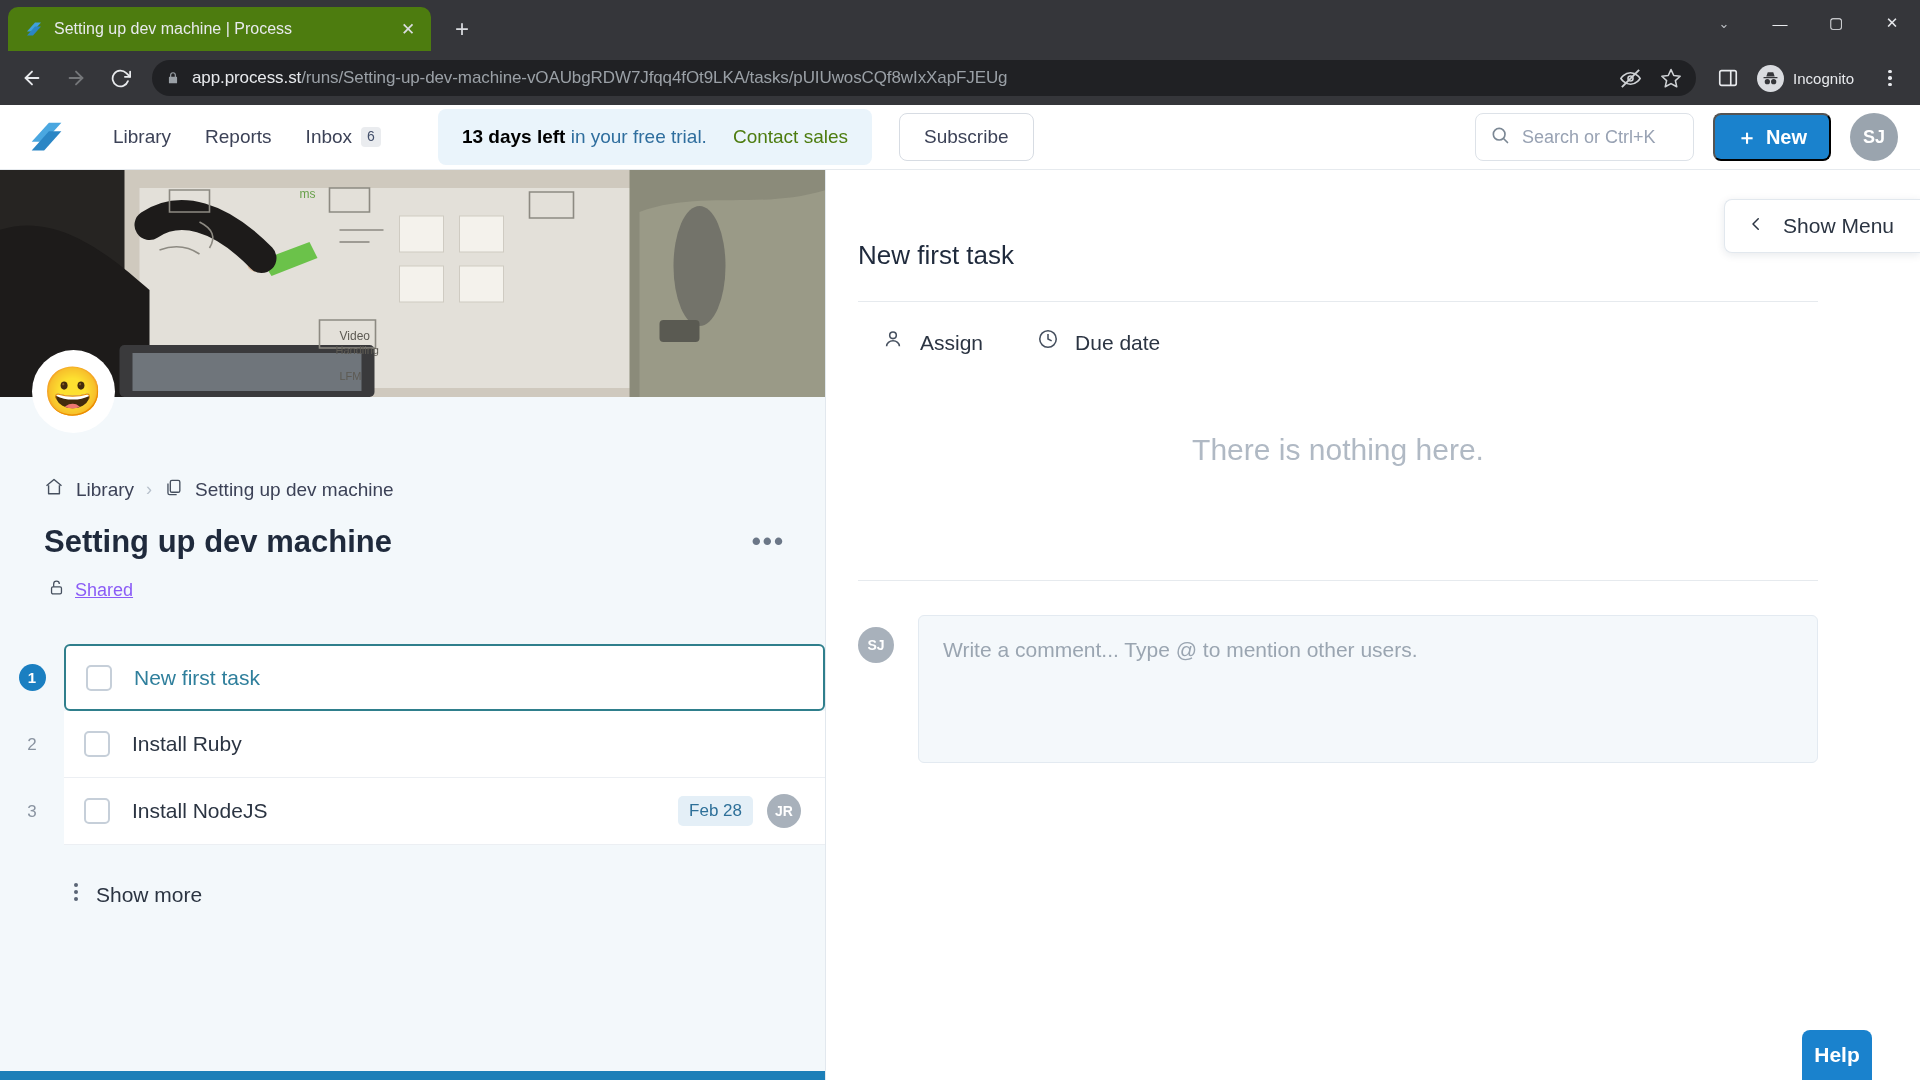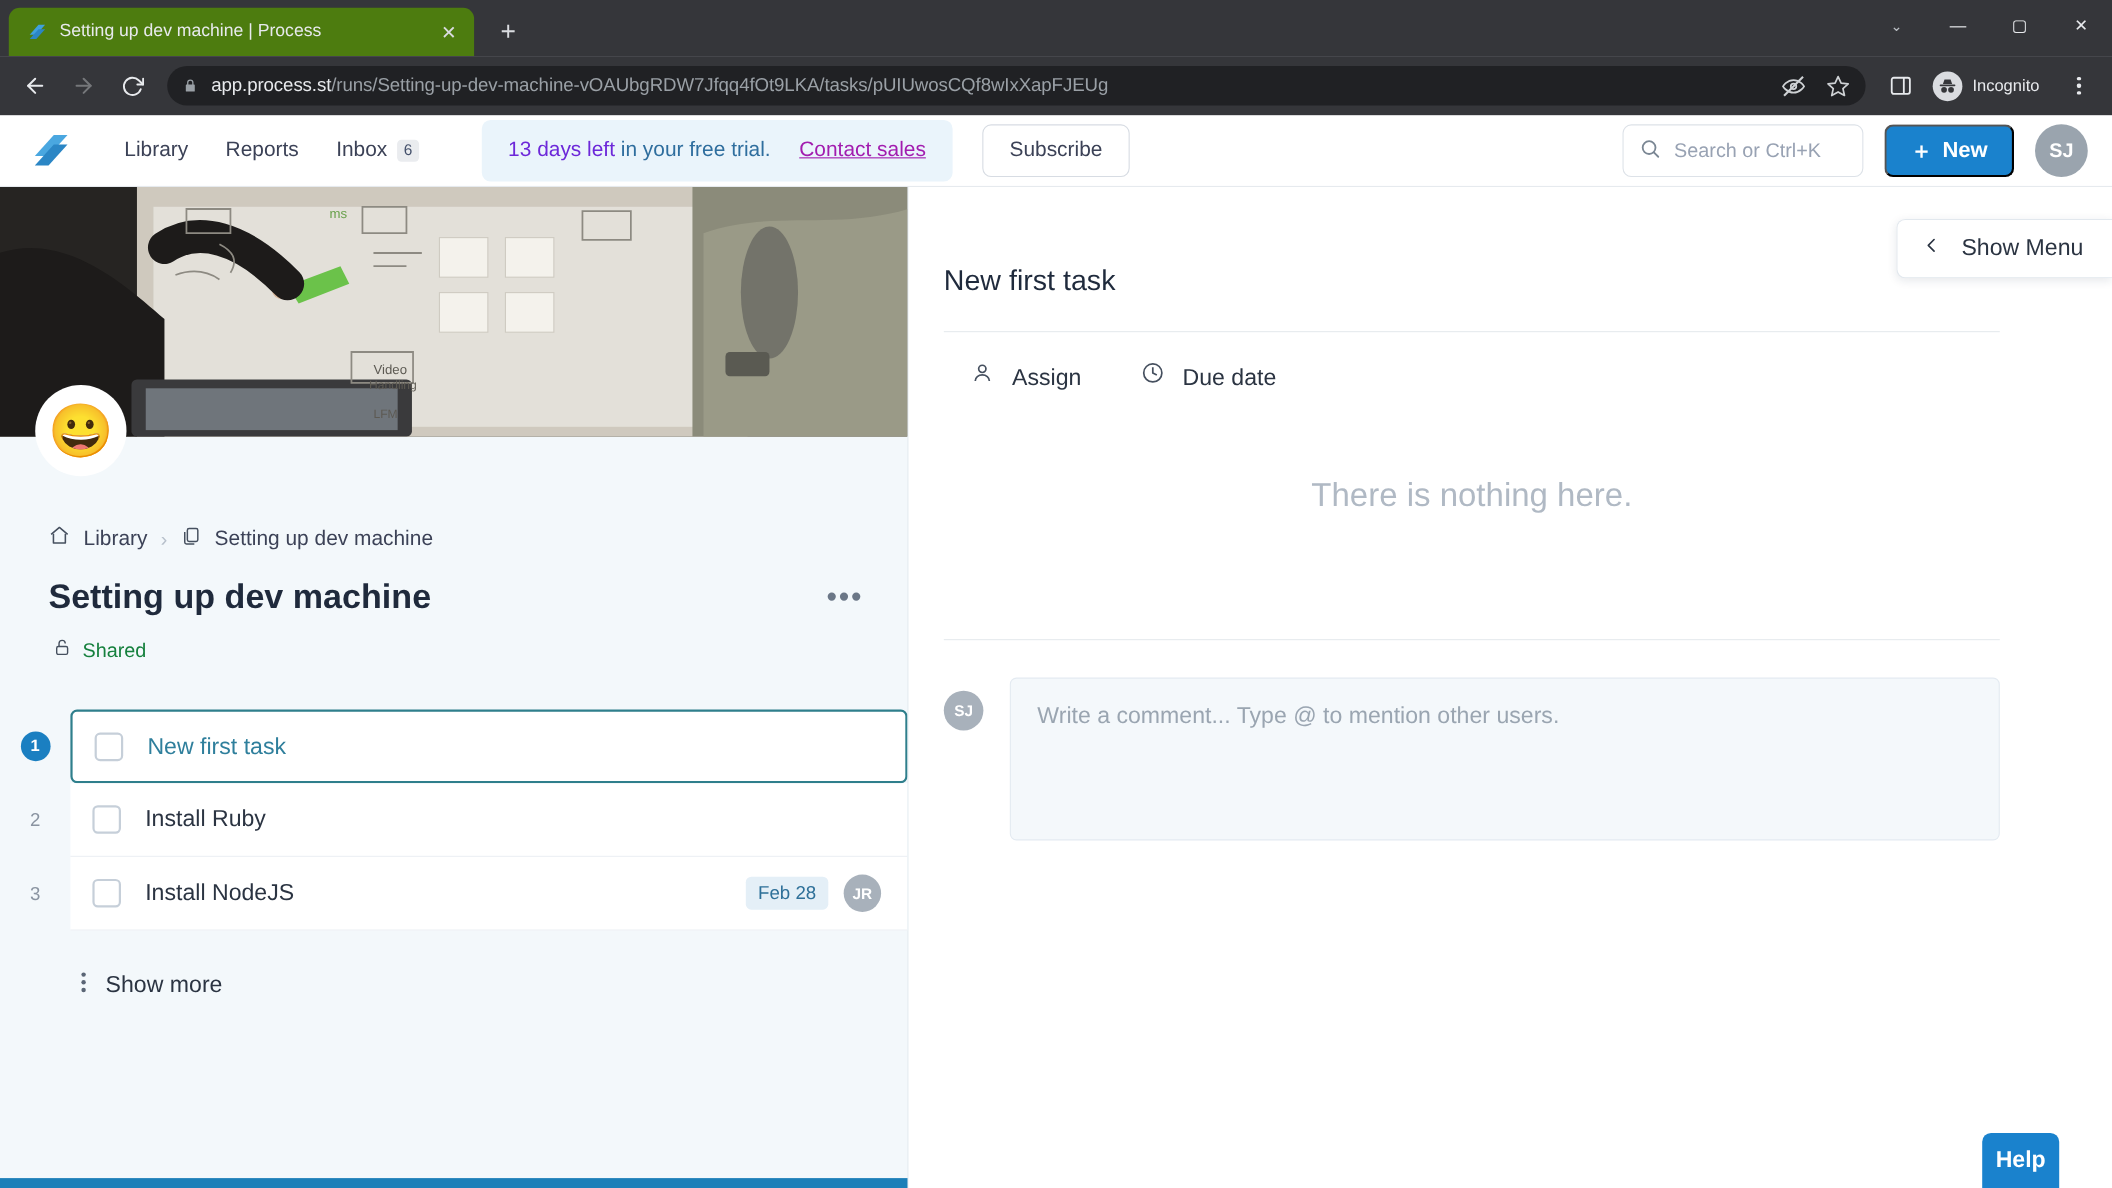--- a/index.html
+++ b/index.html
@@ -153,22 +153,22 @@
   .trial-banner {
     margin-left: 40px;
     background: #eaf4fb;
     border-radius: 8px;
     height: 56px;
     display: flex; align-items: center; gap: 26px;
     padding: 0 24px;
     font-size: 19px;
     color: #2f6e9e;
   }
-  .trial-banner .strong { font-weight: 400; color: #6d28d9; }
-  .trial-banner a { color: #a21caf; text-decoration: underline; }
+  .trial-banner .strong { font-weight: 700; color: #000000; }
+  .trial-banner a { color: #4d7c0f; }
   .btn-subscribe {
     margin-left: 27px;
     height: 48px;
     padding: 0 24px;
     border: 1px solid #d7dce3;
     border-radius: 8px;
     background: #fff;
     font-size: 19px;
     color: #3c4257;
     display: flex; align-items: center;
@@ -238,21 +238,21 @@
     display: flex; align-items: center;
   }
   .title-dots {
     margin-left: auto; margin-right: 40px;
     color: #6b7787; font-size: 26px; letter-spacing: 2px;
     line-height: 0.6;
   }
   .shared-row {
     display: flex; align-items: center; gap: 10px;
     padding: 18px 0 0 48px;
-    font-size: 18px; color: #15803d;
+    font-size: 18px; color: #8b5cf6; text-decoration: underline;
   }
 
   .tasklist { margin-top: 42px; }
   .task-row {
     display: flex; align-items: center;
     height: 67px;
     position: relative;
     padding-left: 0;
   }
   .task-num {

